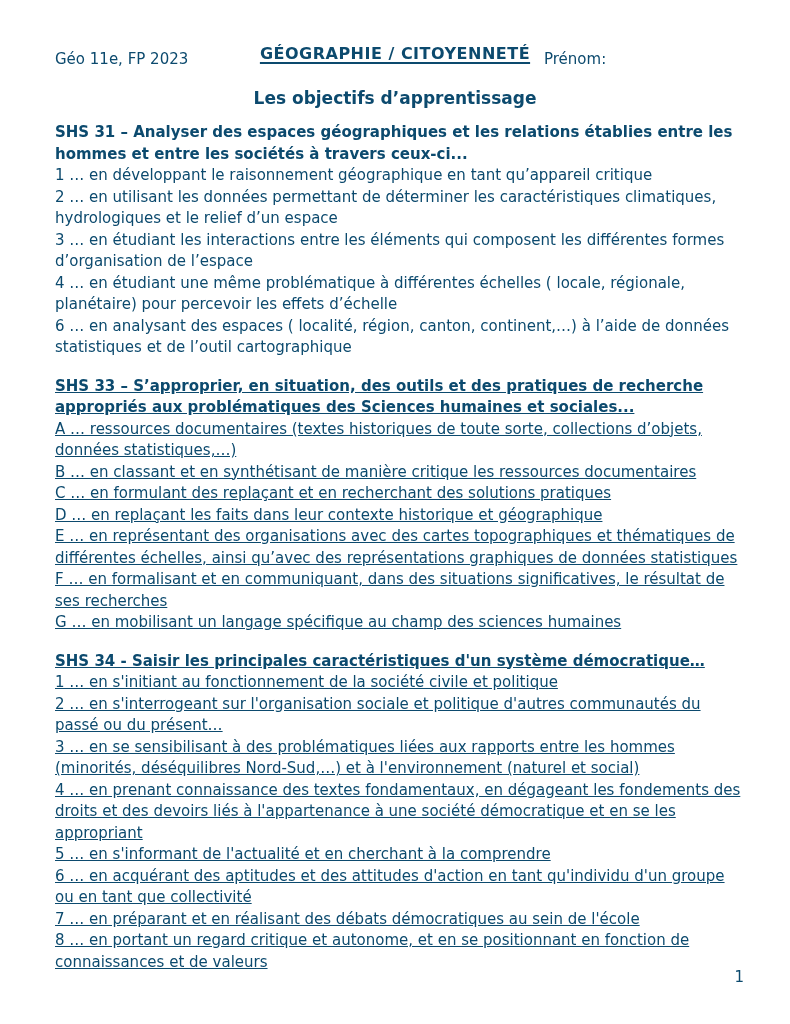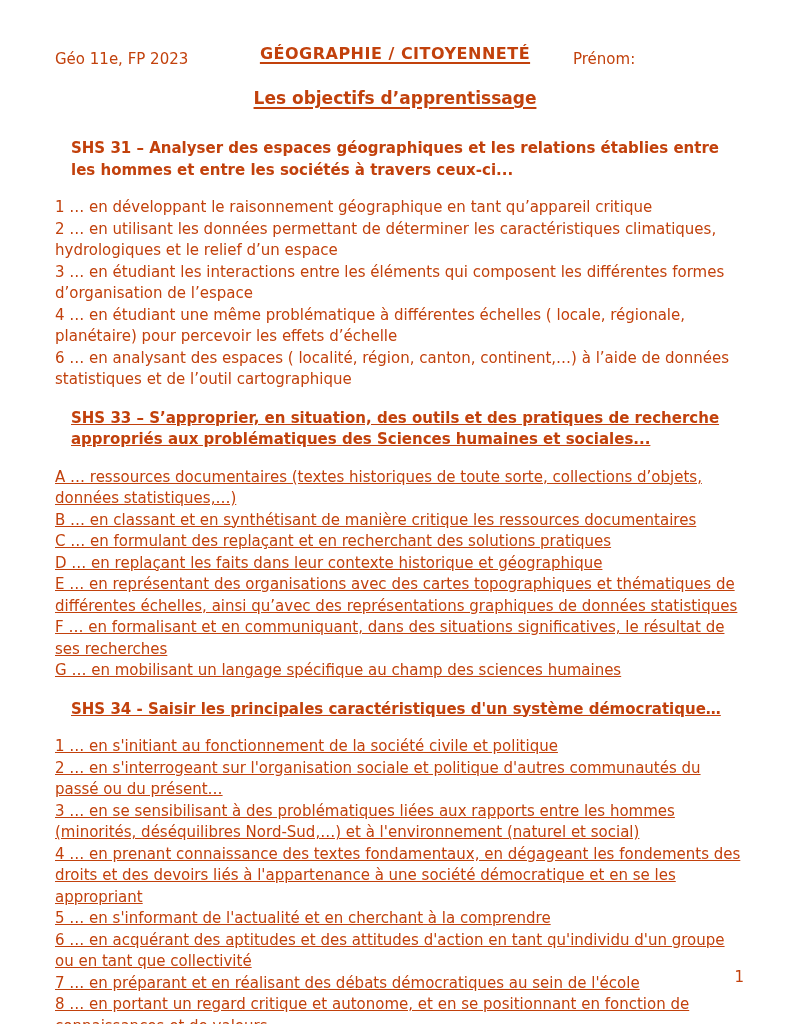--- a/index.html
+++ b/index.html
@@ -5,21 +5,21 @@
   html, body {
     margin: 0;
     padding: 0;
     background: #ffffff;
   }
   .page {
     position: relative;
     width: 790px;
     height: 1024px;
     background: #ffffff;
-    color: #c2410c;
+    color: #0c4a6e;
     font-family: "DejaVu Sans", "Liberation Sans", sans-serif;
     overflow: hidden;
   }
   .course-label {
     position: absolute;
     left: 55px;
     top: 50px;
     font-size: 15px;
   }
   .doc-title {
@@ -31,51 +31,50 @@
     text-align: center;
     font-size: 16px;
     font-weight: bold;
     letter-spacing: 0.5px;
     text-decoration: underline;
     text-decoration-thickness: 2px;
     text-underline-offset: 3px;
   }
   .name-label {
     position: absolute;
-    left: 573px;
+    left: 544px;
     top: 50px;
     font-size: 15px;
   }
   .subtitle {
     position: absolute;
     left: 0;
     right: 0;
     top: 88px;
     margin: 0;
     text-align: center;
     font-size: 17px;
     font-weight: bold;
-    text-decoration: underline;
     text-decoration-thickness: 1.5px;
     text-underline-offset: 3px;
   }
   .content {
     position: absolute;
     left: 55px;
     top: 122px;
     width: 688px;
     font-size: 15px;
     line-height: 21.5px;
   }
   .content section + section {
     margin-top: 17px;
     text-decoration: underline;
   }
   .section-heading {
-    margin: 16px;
+    margin: 0;
     font-weight: bold;
   }
   .item {
     margin: 0;
   }
   .page-number {
     position: absolute;
     right: 46px;
     bottom: 38px;
     font-size: 15px;

